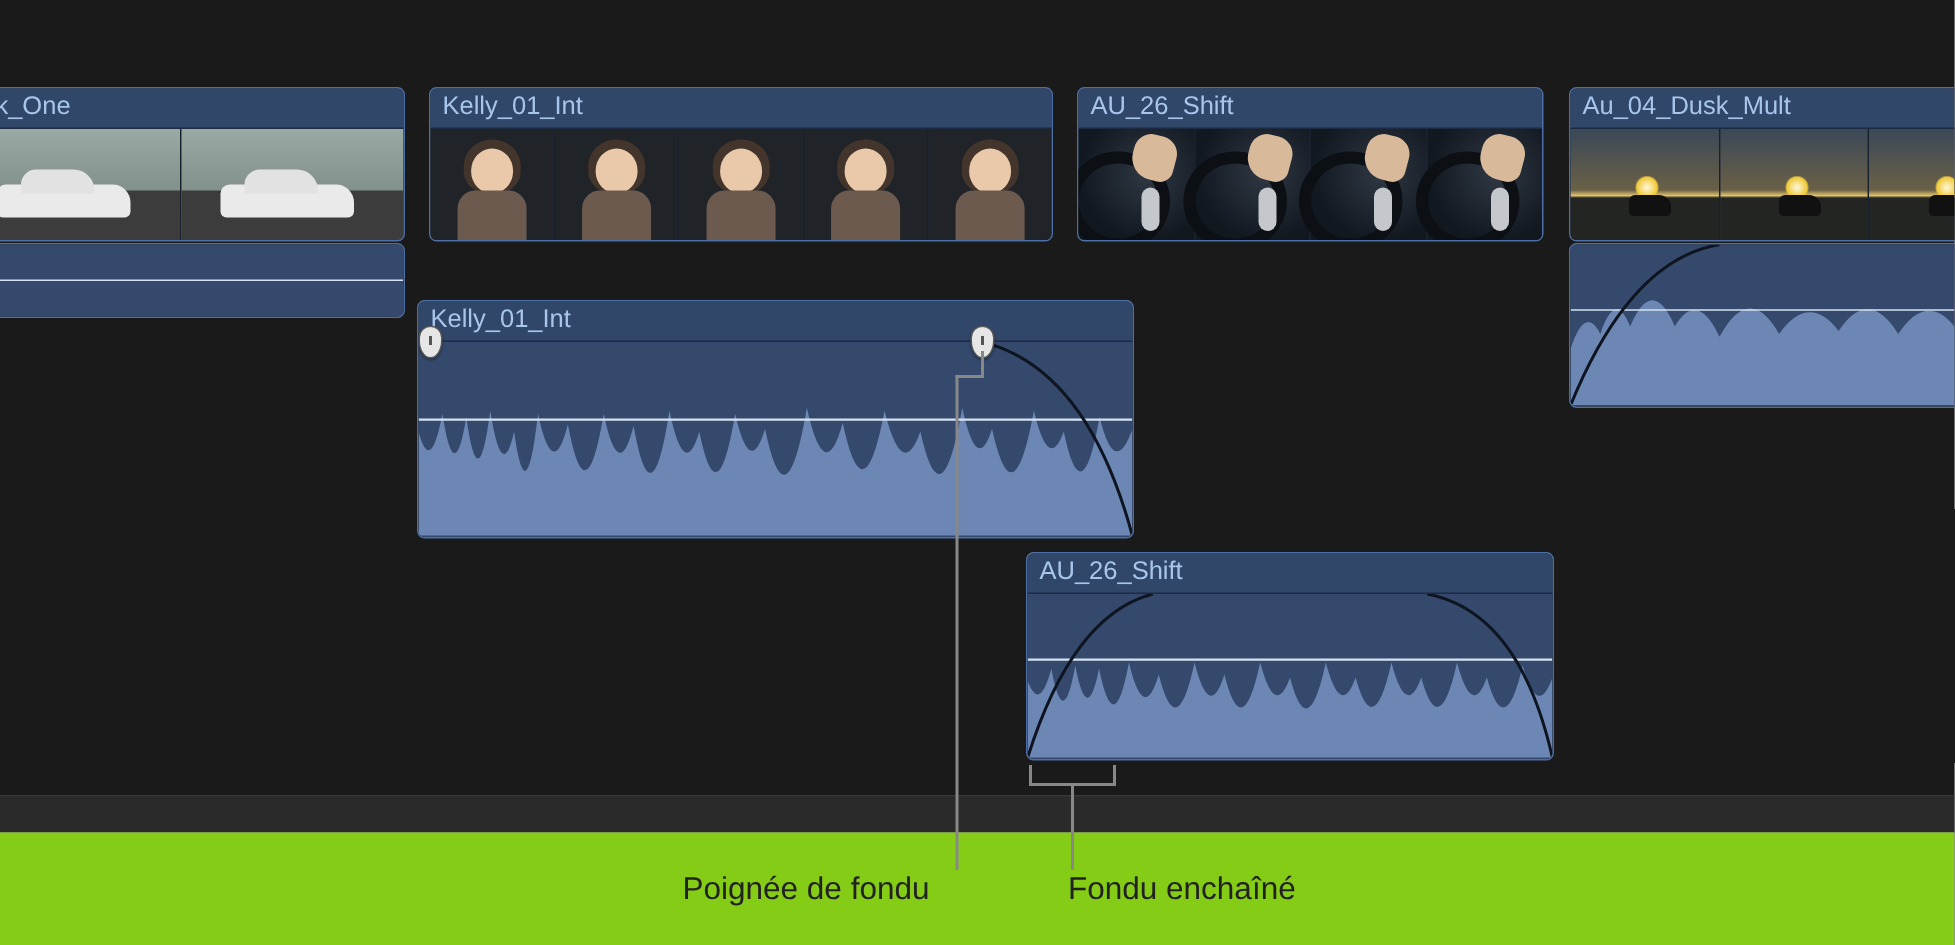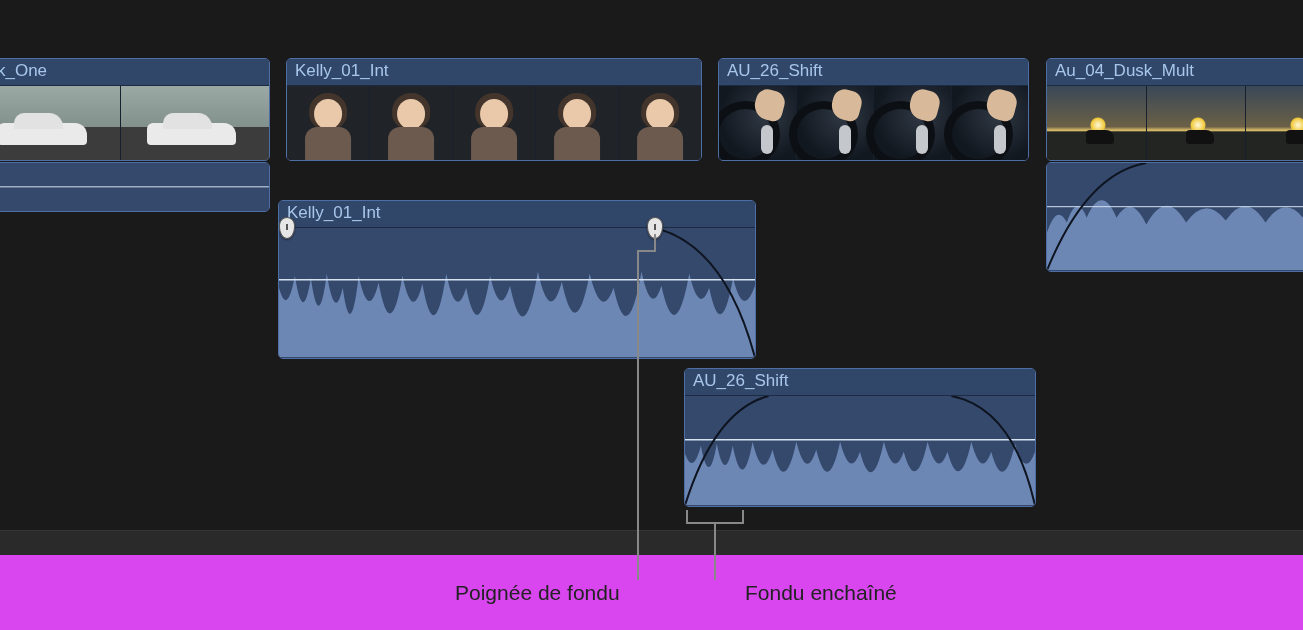--- a/index.html
+++ b/index.html
@@ -93,21 +93,21 @@
       position: absolute;
       border: 0 solid #888;
       z-index: 50;
     }
     .label-region {
       position: absolute;
       top: 555px;
       left: 0;
       width: 100%;
       height: 75px;
-      background: #d946ef;
+      background: #84cc16;
       text-decoration: underline;
     }
     .callout-text {
       position: absolute;
       font-size: 21px;
       color: #222;
       font-weight: 400;
       white-space: nowrap;
     }
     
@@ -301,14 +301,14 @@
 
 <div class="callout-line" style="left:637px; top:250px; width:2px; height:330px;"></div>
 <div class="callout-line" style="left:654px; top:234px; width:2px; height:18px;"></div>
 <div class="callout-line" style="left:637px; top:250px; width:18px; height:2px;"></div>
 
 <div class="bracket" style="left:686px; top:510px; width:58px; height:14px; border-left-width:2px; border-right-width:2px; border-bottom-width:2px;"></div>
 <div class="callout-line" style="left:714px; top:524px; width:2px; height:56px;"></div>
 
 <div class="label-region">
   <span class="callout-text" style="left:455px; top:26px;">Poignée de fondu</span>
-  <span class="callout-text" style="left:745px; top:26px;">Fondu enchaîné</span>
+  <span class="callout-text" style="left:712px; top:26px;">Fondu enchaîné</span>
 </div>
 
 </body></html>

